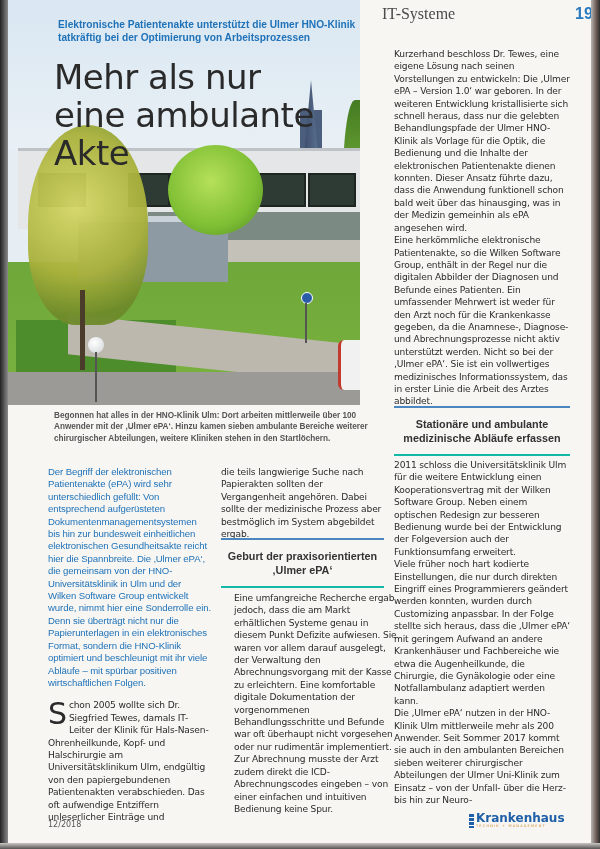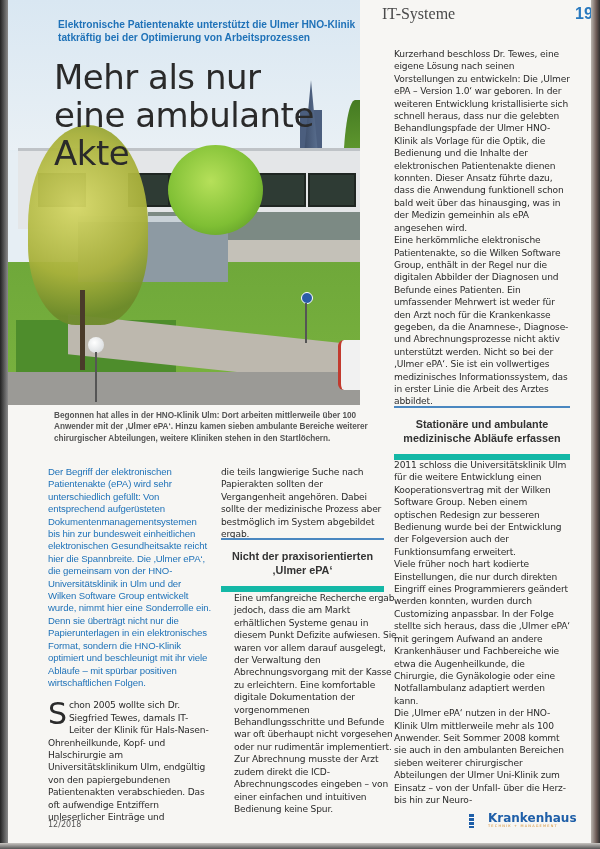--- a/index.html
+++ b/index.html
@@ -49,26 +49,26 @@
 
   .col { position:absolute; font-family:"DejaVu Sans", sans-serif; font-size:9.1px; line-height:12.4px; color:#2b2b2b; letter-spacing:-0.15px; }
   .col p { margin:0; }
   .col-right { left:386px; top:42px; width:176px;margin-top:6px; }
   .col-mid { left:213px; top:466px; width:163px; }
   .col-left { left:40px; top:466px; width:163px; }
   .lead { font-family:"Liberation Sans", sans-serif; font-weight:normal; color:#1f72b8; font-size:9.6px; line-height:12.4px; letter-spacing:-0.1px; }
   .dropcap { float:left; font-size:30px; line-height:26px; margin:2px 2px 0 0; color:#2b2b2b; }
   .gap { height:10px; }
 
-  .subhead { position:absolute; text-align:center; font-family:"Liberation Sans", sans-serif; font-weight:bold; font-size:10.8px; line-height:14px; color:#333; border-top:2px solid #4a87c0; border-bottom:6px solid #14b8a6; padding:9px 0; }
+  .subhead { position:absolute; text-align:center; font-family:"Liberation Sans", sans-serif; font-weight:bold; font-size:10.8px; line-height:14px; color:#333; border-top:2px solid #4a87c0; border-bottom:2px solid #14b8a6; padding:9px 0; }
   .subhead-1 { left:213px; top:538px; width:163px; }
   .subhead-2 { left:386px; top:406px; width:176px; }
 
   .footer-date { position:absolute; left:40px; top:820px; font-family:"DejaVu Sans", sans-serif; font-size:8px; color:#555; }
-  .logo { position:absolute; left:461px; top:812px; display:flex; align-items:center; gap:14px; }
+  .logo { position:absolute; left:461px; top:812px; display:flex; align-items:center; gap:2px; }
   .logo-mark { width:5px; height:14px; background:repeating-linear-gradient(180deg,#1f5fa8 0 3px,#fff 3px 4px); }
   .logo-text { font-family:"DejaVu Sans", sans-serif; font-weight:bold; font-size:12px; line-height:12px; color:#1f5fa8; }
   .logo-sub { font-family:"DejaVu Sans", sans-serif; font-size:3.5px; letter-spacing:1.2px; color:#d28a2a; line-height:5px; }
 </style>
 </head>
 <body>
 
 <div class="spine"></div>
 
 <div class="page">
@@ -117,42 +117,42 @@
     <p class="lead">Der Begriff der elektronischen Patientenakte (ePA) wird sehr unterschiedlich gefüllt: Von entsprechend aufgerüsteten Dokumentenmanagementsystemen bis hin zur bundesweit einheitlichen elektronischen Gesundheitsakte reicht hier die Spannbreite. Die ‚Ulmer ePA‘, die gemeinsam von der HNO-Universitätsklinik in Ulm und der Wilken Software Group entwickelt wurde, nimmt hier eine Sonderrolle ein. Denn sie überträgt nicht nur die Papierunterlagen in ein elektronisches Format, sondern die HNO-Klinik optimiert und beschleunigt mit ihr viele Abläufe – mit spürbar positiven wirtschaftlichen Folgen.</p>
     <div class="gap"></div>
     <p><span class="dropcap">S</span><span>chon 2005 wollte sich Dr. Siegfried Tewes, damals IT-Leiter der Klinik für Hals-Nasen-Ohrenheilkunde, Kopf- und Halschirurgie am Universitätsklinikum Ulm, endgültig von den papiergebundenen Patientenakten verabschieden. Das oft aufwendige Entziffern unleserlicher Einträge und</span></p>
   </div>
 
   <div class="col col-mid">
     <p>die teils langwierige Suche nach Papierakten sollten der Vergangenheit angehören. Dabei sollte der medizinische Prozess aber bestmöglich im System abgebildet ergab.</p>
   </div>
 
   <div class="subhead subhead-1">
-    <div>Nicht der praxisorientierten</div>
+    <div>Geburt der praxisorientierten</div>
     <div>‚Ulmer ePA‘</div>
   </div>
 
   <div class="col" style="left:226px; top:592px; width:163px;">
     <p>Eine umfangreiche Recherche ergab jedoch, dass die am Markt erhältlichen Systeme genau in diesem Punkt Defizite aufwiesen. Sie waren vor allem darauf ausgelegt, der Verwaltung den Abrechnungsvorgang mit der Kasse zu erleichtern. Eine komfortable digitale Dokumentation der vorgenommenen Behandlungsschritte und Befunde war oft überhaupt nicht vorgesehen oder nur rudimentär implementiert. Zur Abrechnung musste der Arzt zudem direkt die ICD-Abrechnungscodes eingeben – von einer einfachen und intuitiven Bedienung keine Spur.</p>
   </div>
 
   <div class="col col-right">
     <p>Kurzerhand beschloss Dr. Tewes, eine eigene Lösung nach seinen Vorstellungen zu entwickeln: Die ‚Ulmer ePA – Version 1.0‘ war geboren. In der weiteren Entwicklung kristallisierte sich schnell heraus, dass nur die gelebten Behandlungspfade der Ulmer HNO-Klinik als Vorlage für die Optik, die Bedienung und die Inhalte der elektronischen Patientenakte dienen konnten. Dieser Ansatz führte dazu, dass die Anwendung funktionell schon bald weit über das hinausging, was in der Medizin gemeinhin als ePA angesehen wird.</p>
     <p>Eine herkömmliche elektronische Patientenakte, so die Wilken Software Group, enthält in der Regel nur die digitalen Abbilder der Diagnosen und Befunde eines Patienten. Ein umfassender Mehrwert ist weder für den Arzt noch für die Krankenkasse gegeben, da die Anamnese-, Diagnose- und Abrechnungsprozesse nicht aktiv unterstützt werden. Nicht so bei der ‚Ulmer ePA‘. Sie ist ein vollwertiges medizinisches Informationssystem, das in erster Linie die Arbeit des Arztes abbildet.</p>
   </div>
 
   <div class="subhead subhead-2">
     <div>Stationäre und ambulante</div>
     <div>medizinische Abläufe erfassen</div>
   </div>
 
   <div class="col" style="left:386px; top:459px; width:176px;">
     <p>2011 schloss die Universitätsklinik Ulm für die weitere Entwicklung einen Kooperationsvertrag mit der Wilken Software Group. Neben einem optischen Redesign zur besseren Bedienung wurde bei der Entwicklung der Folgeversion auch der Funktionsumfang erweitert.</p>
     <p>Viele früher noch hart kodierte Einstellungen, die nur durch direkten Eingriff eines Programmierers geändert werden konnten, wurden durch Customizing anpassbar. In der Folge stellte sich heraus, dass die ‚Ulmer ePA‘ mit geringem Aufwand an andere Krankenhäuser und Fachbereiche wie etwa die Augenheilkunde, die Chirurgie, die Gynäkologie oder eine Notfallambulanz adaptiert werden kann.</p>
-    <p>Die ‚Ulmer ePA‘ nutzen in der HNO-Klinik Ulm mittlerweile mehr als 100 Anwender. Seit Sommer 2008 kommt sie auch in den ambulanten Bereichen sieben weiterer chirurgischer Abteilungen der Ulmer Uni-Klinik zum Einsatz – von der Unfall- über die Herz- bis hin zur Neuro-</p>
+    <p>Die ‚Ulmer ePA‘ nutzen in der HNO-Klinik Ulm mittlerweile mehr als 200 Anwender. Seit Sommer 2017 kommt sie auch in den ambulanten Bereichen sieben weiterer chirurgischer Abteilungen der Ulmer Uni-Klinik zum Einsatz – von der Unfall- über die Herz- bis hin zur Neuro-</p>
   </div>
 
   <div class="footer-date">12/2018</div>
 
   <div class="logo">
     <div class="logo-mark"></div>
     <div>
       <div class="logo-text">Krankenhaus</div>
       <div class="logo-sub">TECHNIK + MANAGEMENT</div>
     </div>

